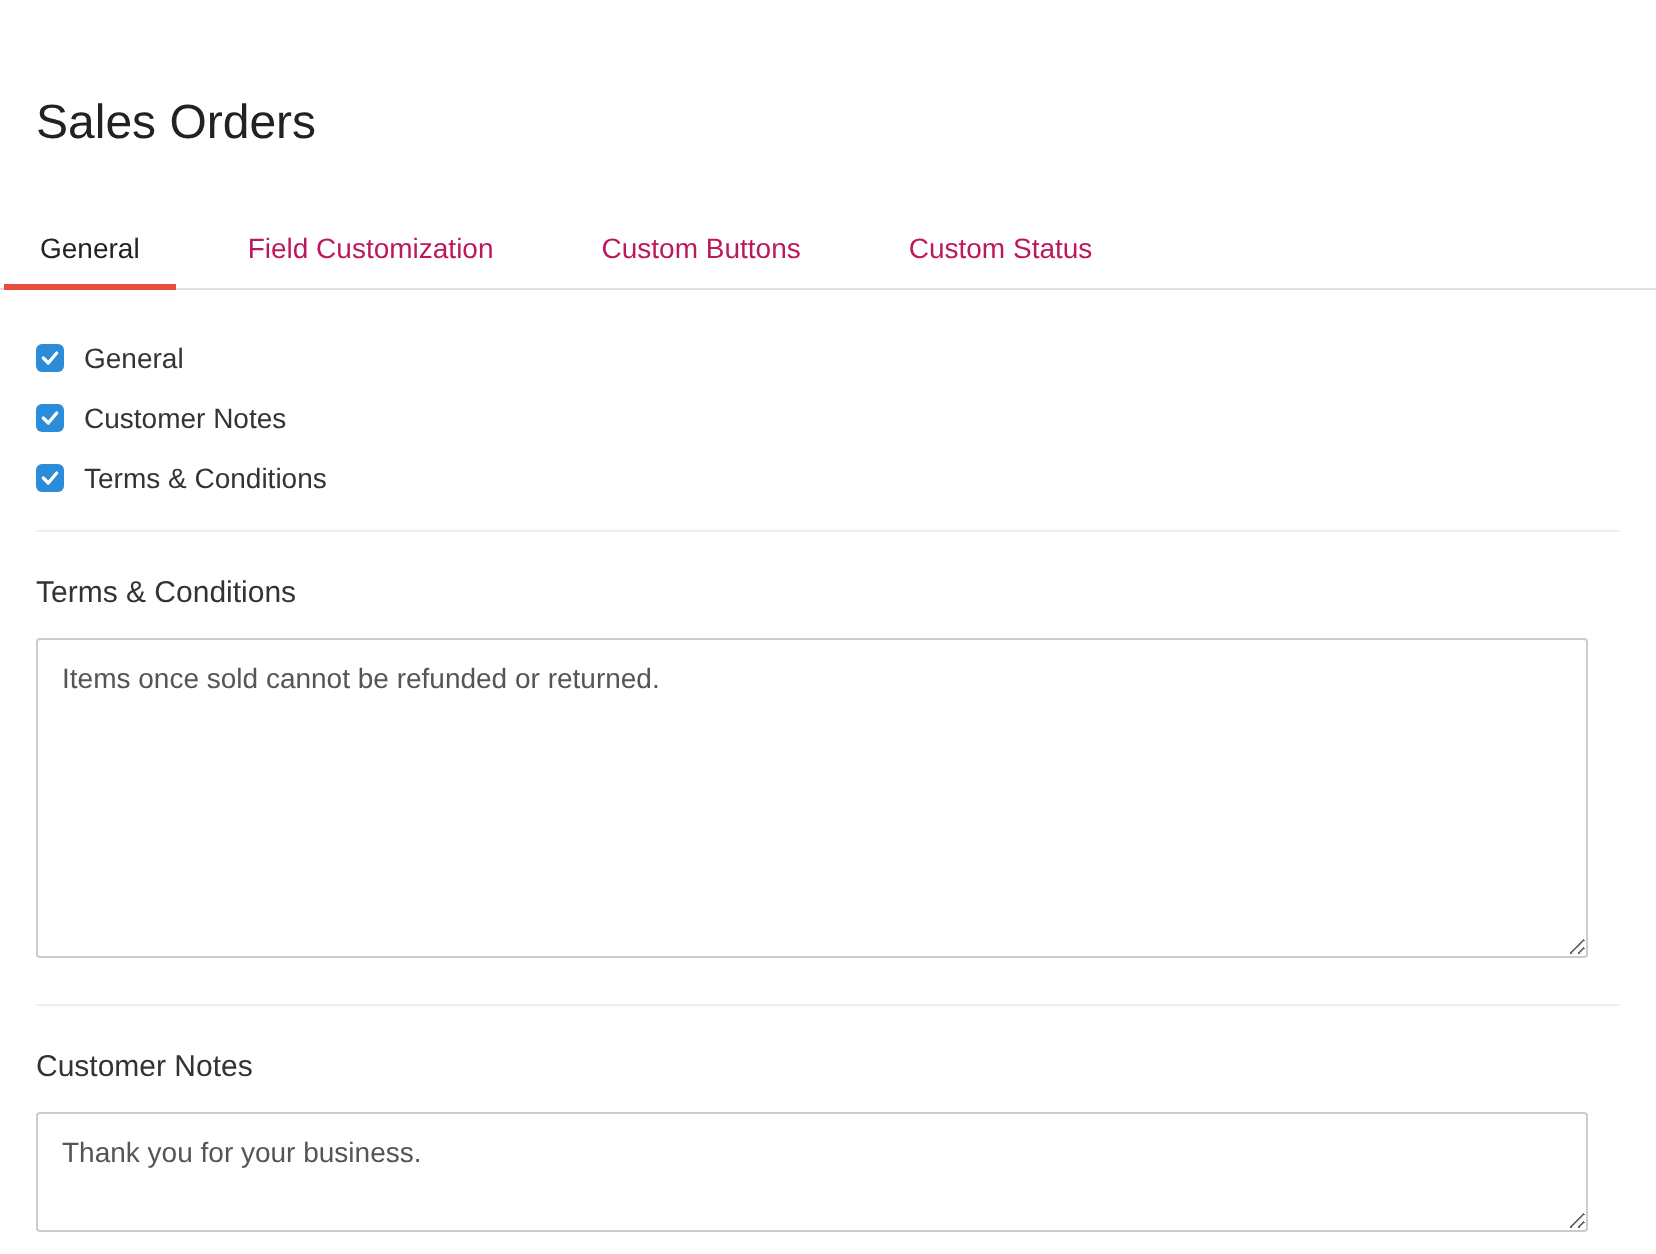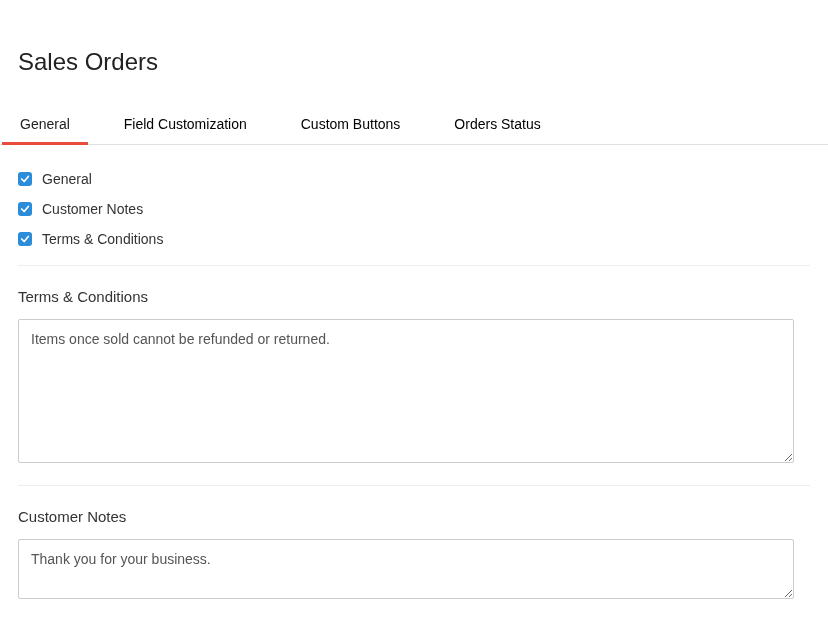--- a/index.html
+++ b/index.html
@@ -19,21 +19,21 @@
       margin-top: 24px;
     }
     .tabs {
       display: flex;
       border-bottom: 1px solid #e0e0e0;
       padding-left: 2px;
     }
     .tab {
       padding: 10px 18px 12px 18px;
       font-size: 14px;
-      color: #000000;
+      color: #be185d;
       cursor: pointer;
       position: relative;
       margin-right: 18px;
     }
     .tab.active {
       color: #222;
       text-align: right;
     }
     .tab.active::after {
       content: "";
@@ -88,33 +88,33 @@
       max-width: 100%;
       border: 1px solid #ccc;
       border-radius: 2px;
       padding: 10px 12px;
       font-size: 14px;
       font-family: inherit;
       color: #555;
       resize: both;
       line-height: 1.4;
     }
-    .textarea.large { height: 144px; }
+    .textarea.large { height: 160px; }
     .textarea.small { height: 60px; }
   </style>
 </head>
 <body>
 
 <h1 class="page-title">Sales Orders</h1>
 
 <div class="tabs">
   <div class="tab active">General</div>
   <div class="tab">Field Customization</div>
   <div class="tab">Custom Buttons</div>
-  <div class="tab">Orders Status</div>
+  <div class="tab">Custom Status</div>
 </div>
 
 <div class="content">
 
 
   <div class="check-row">
     <span class="checkbox">
       <svg viewBox="0 0 12 12">
           <path d="M2 6 L5 9 L10 3" stroke="#fff" stroke-width="2" fill="none" stroke-linecap="round" stroke-linejoin="round"></path>
         </svg>

